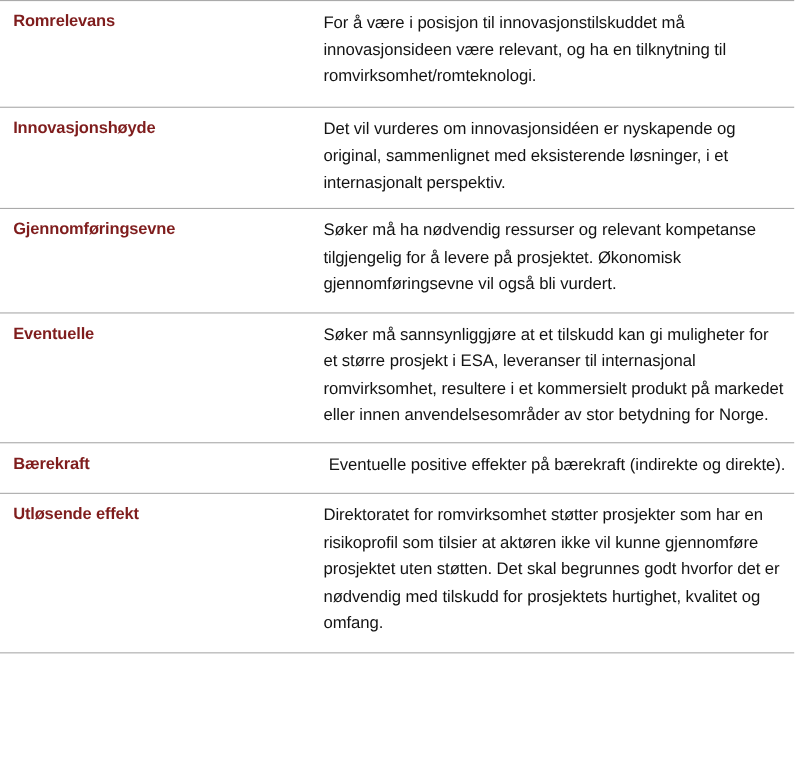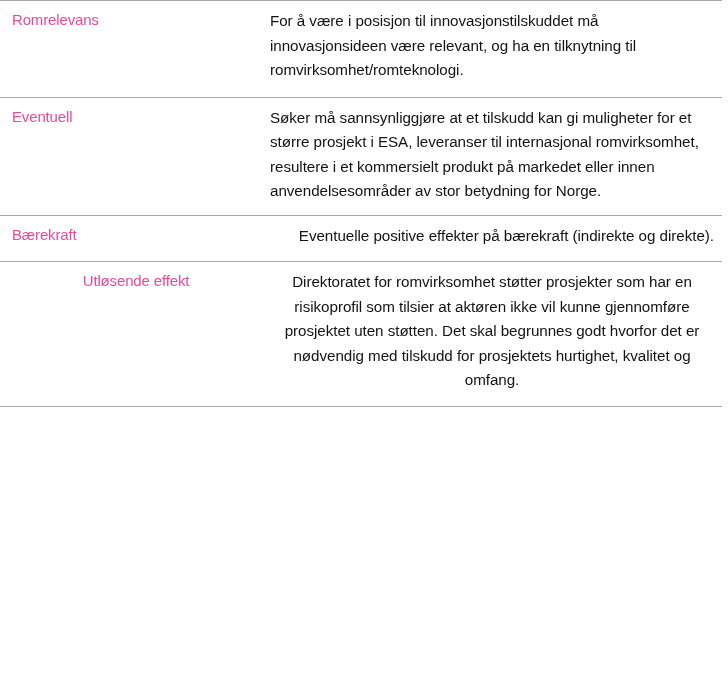--- a/index.html
+++ b/index.html
@@ -21,53 +21,53 @@
     margin: 0;
     border-collapse: collapse;
     table-layout: fixed;
   }
 
   .criteria-table tr {
     border-top: 1px solid #aaaaaa;
   }
   .criteria-table tr:last-child {
     border-bottom: 1px solid #aaaaaa;
-    text-align: center;
   }
 
   .criteria-table td {
     vertical-align: top;
     padding: 0;
   }
 
   .col-label {
     width: 270px;
   }
   .col-desc {
     width: 452px;
   }
 
   .label-text {
     display: block;
     font-size: 15px;
-    font-weight: normal;
+    font-weight: bold;
     line-height: 20px;
     letter-spacing: -0.15px;
     padding: 9px 10px 0 12px;
-    color: #ec4899;
+    color: #7f1d1d;
   }
 
   .desc-text {
     display: block;
     font-size: 15.2px;
     font-weight: normal;
     line-height: 24.5px;
     letter-spacing: -0.05px;
     padding: 8px 8px 0 0;
     color: #131313;
+    margin-left: 24px;
   }
 
   
   .row-romrelevans  .desc-text { padding-bottom: 14px; }
   .row-romrelevans  .label-text { padding-bottom: 14px; }
 
   .row-innovasjonshoyde .desc-text { padding-bottom: 10px; }
   .row-innovasjonshoyde .label-text { padding-bottom: 10px; }
 
   .row-verdiskaping .desc-text { padding-bottom: 12px; }
@@ -93,26 +93,42 @@
 
     <tr class="row-romrelevans">
       <td class="col-label">
         <span class="label-text">Romrelevans</span>
       </td>
       <td class="col-desc">
         <span class="desc-text">For å være i posisjon til innovasjonstilskuddet må innovasjonsideen være relevant, og ha en tilknytning til romvirksomhet/romteknologi.</span>
       </td>
     </tr>
 
+    <tr class="row-innovasjonshoyde">
+      <td class="col-label">
+        <span class="label-text">Innovasjonshøyde</span>
+      </td>
+      <td class="col-desc">
+        <span class="desc-text">Det vil vurderes om innovasjonsidéen er nyskapende og original, sammenlignet med eksisterende løsninger, i et internasjonalt perspektiv.</span>
+      </td>
+    </tr>
 
 
+    <tr class="row-gjennomforingsevne">
+      <td class="col-label">
+        <span class="label-text">Gjennomføringsevne</span>
+      </td>
+      <td class="col-desc">
+        <span class="desc-text">Søker må ha nødvendig ressurser og relevant kompetanse tilgjengelig for å levere på prosjektet. Økonomisk gjennomføringsevne vil også bli vurdert.</span>
+      </td>
+    </tr>
 
     <tr class="row-potensial">
       <td class="col-label">
-        <span class="label-text">Eventuell</span>
+        <span class="label-text">Eventuelle</span>
       </td>
       <td class="col-desc">
         <span class="desc-text">Søker må sannsynliggjøre at et tilskudd kan gi muligheter for et større prosjekt i ESA, leveranser til internasjonal romvirksomhet, resultere i et kommersielt produkt på markedet eller innen anvendelsesområder av stor betydning for Norge.</span>
       </td>
     </tr>
 
     <tr class="row-baerekraft">
       <td class="col-label">
         <span class="label-text">Bærekraft</span>
       </td>

